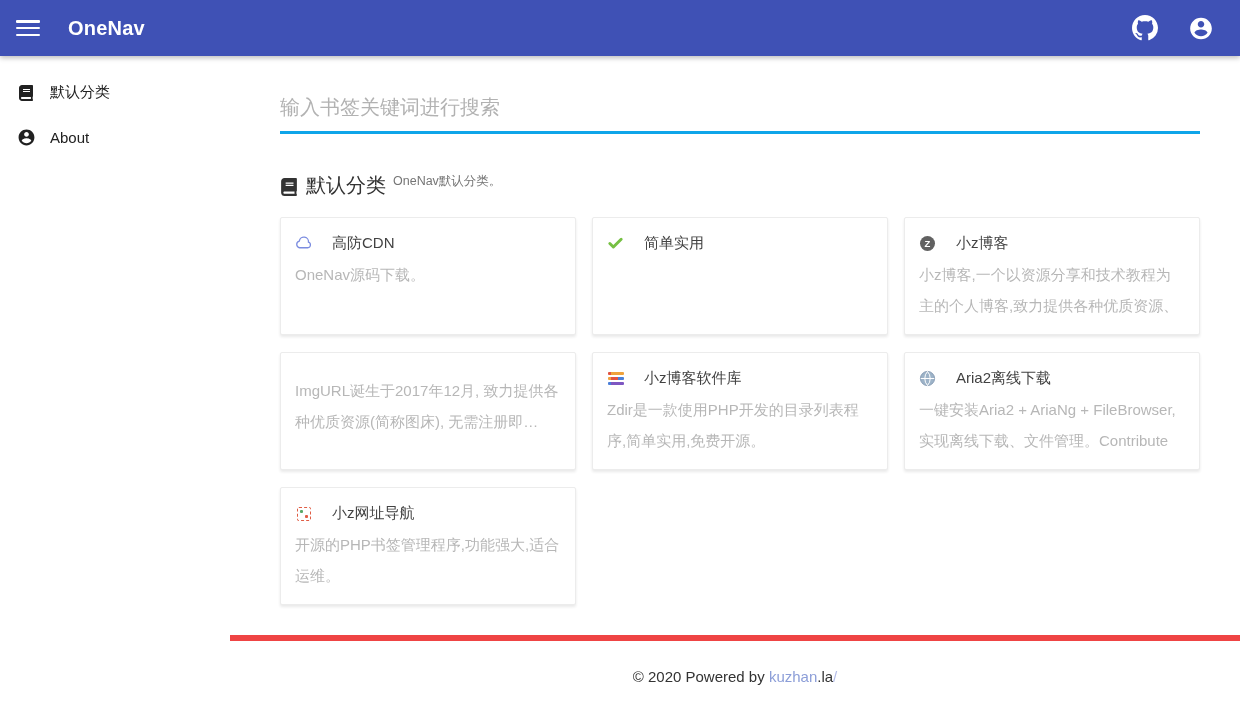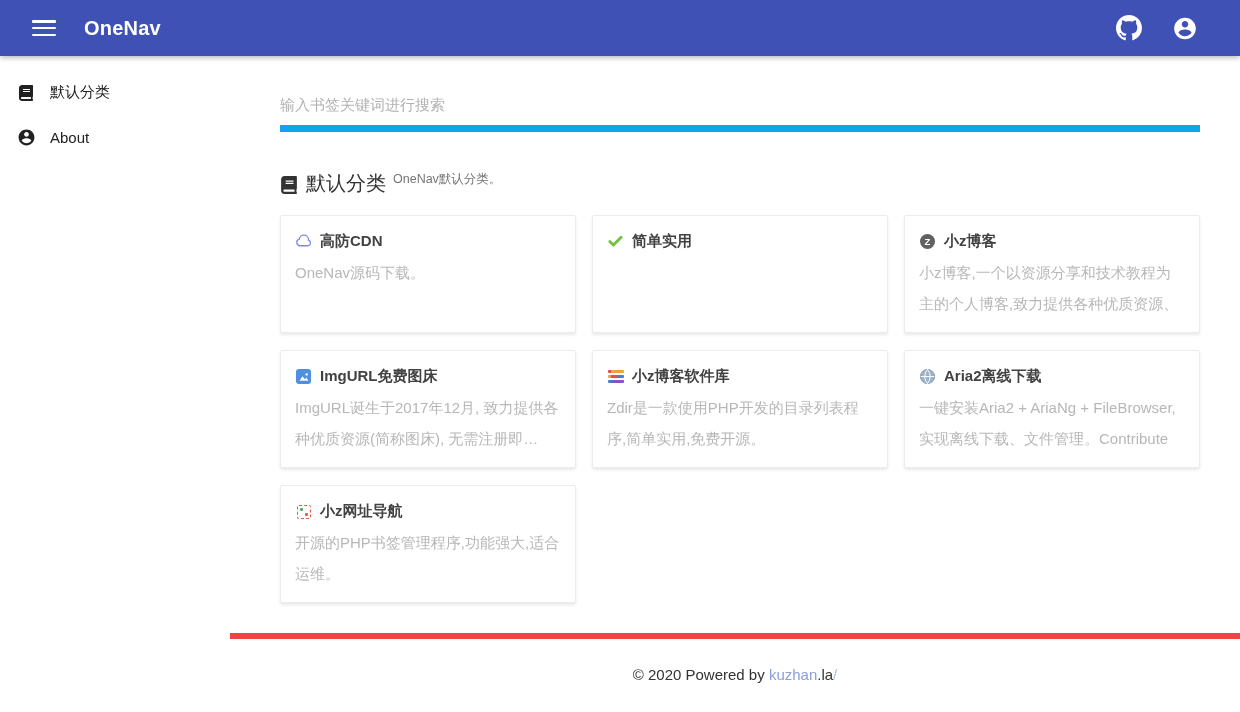--- a/index.html
+++ b/index.html
@@ -5,54 +5,54 @@
   * { box-sizing: border-box; }
   html,body { margin:0; padding:0; }
   body {
     width:1240px; height:712px; overflow:hidden;
     font-family:"Liberation Sans","DejaVu Sans",sans-serif;
     background:#ffffff; color:#212121;
   }
   
   .navbar {
     height:56px; background:#3f51b5; display:flex; align-items:center;
-    padding:0 32px; box-shadow:0 2px 5px rgba(0,0,0,.26); position:relative; z-index:5;
+    padding:0 16px; box-shadow:0 2px 5px rgba(0,0,0,.26); position:relative; z-index:5;
   }
   .hamburger { width:24px; height:16px; display:flex; flex-direction:column; justify-content:space-between; cursor:pointer; }
   .hamburger span { display:block; height:2.5px; background:#fff; border-radius:1px; }
   .brand { color:#fff; font-weight:bold; font-size:20px; margin-left:28px; letter-spacing:.2px; }
   .nav-right { margin-left:auto; display:flex; align-items:center; gap:30px; padding-right:10px; }
   .nav-icon { width:26px; height:26px; display:flex; cursor:pointer; }
   
   .sidebar { position:absolute; top:56px; left:0; width:230px; padding-top:14px; }
   .side-item { display:flex; align-items:center; padding:13px 16px; cursor:pointer; }
   .side-item .sicon { width:20px; display:flex; justify-content:center; }
   .side-item .slabel { margin-left:14px; font-size:15px; color:#212121; }
   
   .main { margin-left:230px; padding:36px 40px 0 50px; }
   .search-input {
-    width:100%; border:none; border-bottom:7px solid #0ea5e9; outline:none;
-    font-size:15px; padding:4px 0 12px; color:#ec4899; background:transparent;
+    width:100%; border:none; border-bottom:3px solid #0ea5e9; outline:none;
+    font-size:20px; padding:4px 0 12px; color:#ec4899; background:transparent;
     font-family:inherit;
   }
   .search-input::placeholder { color:#b2b2b2; opacity:1; }
   .section-head { margin-top:38px; display:flex; align-items:flex-end; }
   .section-head .hicon { display:flex; margin-bottom:3px; }
   .section-title { font-size:20px; color:#333; margin-left:8px; }
   .section-sub { font-size:12.5px; color:#757575; margin-left:7px; margin-bottom:9px; }
   
   .grid { margin-top:18px; display:grid; grid-template-columns:repeat(3,1fr); gap:17px 16px; }
   .card {
     display:block; height:118px; background:#fff; border:1px solid #ececec; border-radius:2px;
     box-shadow:0 2px 3px rgba(0,0,0,.09); padding:16px 14px; text-decoration:none;
     overflow:hidden; cursor:pointer;
   }
   .card-title-row { display:flex; align-items:center; }
   .cicon { width:17px; height:17px; display:flex; align-items:center; justify-content:center; flex:none; }
-  .card-title { margin-left:8px; font-size:15px; font-weight:bold; color:#424242;text-align:center; }
+  .card-title { margin-left:20px; font-size:15px; font-weight:normal; color:#424242;text-align:center; }
   .card-desc { margin-top:6px; font-size:15px; line-height:31px; color:#b7b7b7; max-height:62px; overflow:hidden; }
   
   .zcircle { width:15px; height:15px; border-radius:50%; background:#616161; color:#fff;
              font-size:9.5px; font-weight:bold; display:flex; align-items:center; justify-content:center; }
   .imgbox { width:15px; height:15px; background:#4e8fdf; border-radius:3px; display:flex; align-items:center; justify-content:center; }
   .listicon { width:16px; height:13px; display:flex; flex-direction:column; justify-content:space-between; }
   .listicon i { display:block; height:2.6px; border-radius:1px; }
   .listicon .l1 { background:linear-gradient(to right,#e15241 18%,#f0a23c 18%); }
   .listicon .l2 { background:linear-gradient(to right,#f0a23c 18%,#e15241 18% 60%,#4a7fd9 60%); }
   .listicon .l3 { background:linear-gradient(to right,#4a7fd9 18%,#7e57c2 18%); }
@@ -154,31 +154,20 @@
       <div class="card-title-row">
         <span class="cicon">
             <span class="zcircle">Z</span>
           </span>
         <span class="card-title">小z博客</span>
       </div>
       <div class="card-desc">小z博客,一个以资源分享和技术教程为主的个人博客,致力提供各种优质资源、原…</div>
     </a>
 
     <a class="card">
-      <div class="card-title-row">
-        <span class="cicon">
-          <span class="imgbox">
-              <svg viewBox="0 0 16 16" width="12" height="12">
-                <circle cx="11.5" cy="4.5" r="1.6" fill="#fff"></circle>
-                <path d="M2 13l4-6 3.2 4 2-2.5L14 13z" fill="#fff"></path>
-              </svg>
-            </span>
-        </span>
-        <span class="card-title">ImgURL免费图床</span>
-      </div>
       <div class="card-desc">ImgURL诞生于2017年12月, 致力提供各种优质资源(简称图床), 无需注册即…</div>
     </a>
 
     <a class="card">
       <div class="card-title-row">
         <span class="cicon">
           <span class="listicon">
               <i class="l1"></i>
               <i class="l2"></i>
               <i class="l3"></i>

